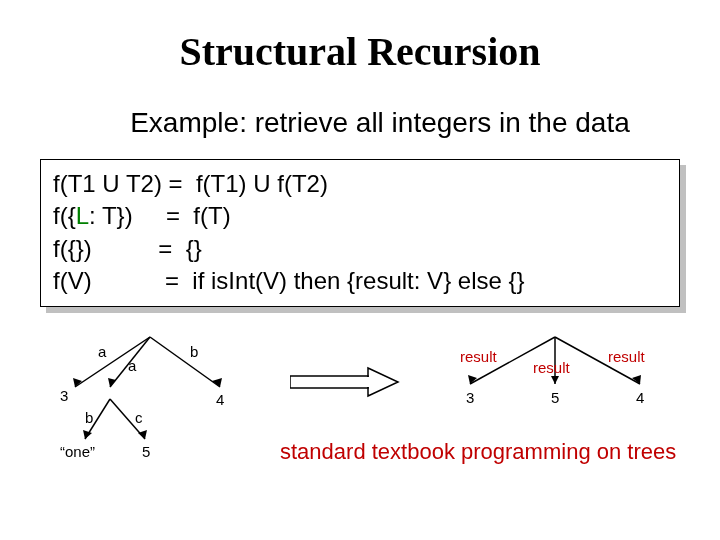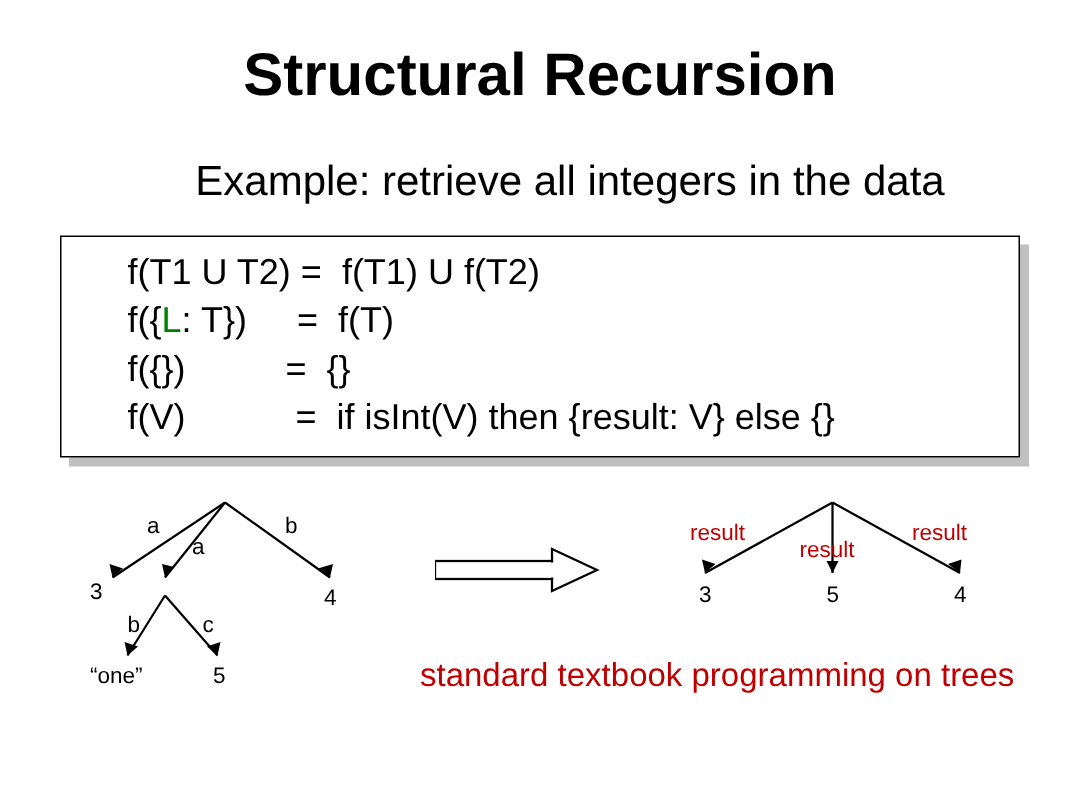--- a/index.html
+++ b/index.html
@@ -9,20 +9,21 @@
     background: #fff;
     font-family: Arial, Helvetica, sans-serif;
     position: relative;
     overflow: hidden;
   }
   .title {
     font-size: 40px;
     text-align: center;
     margin-top: 28px;
     color: #000;
+    font-family: Liberation Serif, serif;
   }
   .subtitle {
     font-size: 28px;
     margin-top: 32px;
     margin-left: 40px;
     color: #000;
     text-align: center;
   }
   .codebox-wrap {
     position: relative;
@@ -36,21 +37,21 @@
   }
   .codebox {
     position: relative;
     background: #fff;
     border: 1.5px solid #000;
     padding: 8px 12px;
     font-size: 24px;
     line-height: 1.35;
     font-family: Arial, Helvetica, sans-serif;
   }
-  .codebox .row { white-space: pre; margin-left: 32px; }
+  .codebox .row { white-space: pre; }
   .codebox .L { color: #008000; }
 
   .diagrams {
     position: relative;
     margin-top: 22px;
     height: 170px;
   }
   .tree-left {
     position: absolute;
     left: 50px; top: 0;

